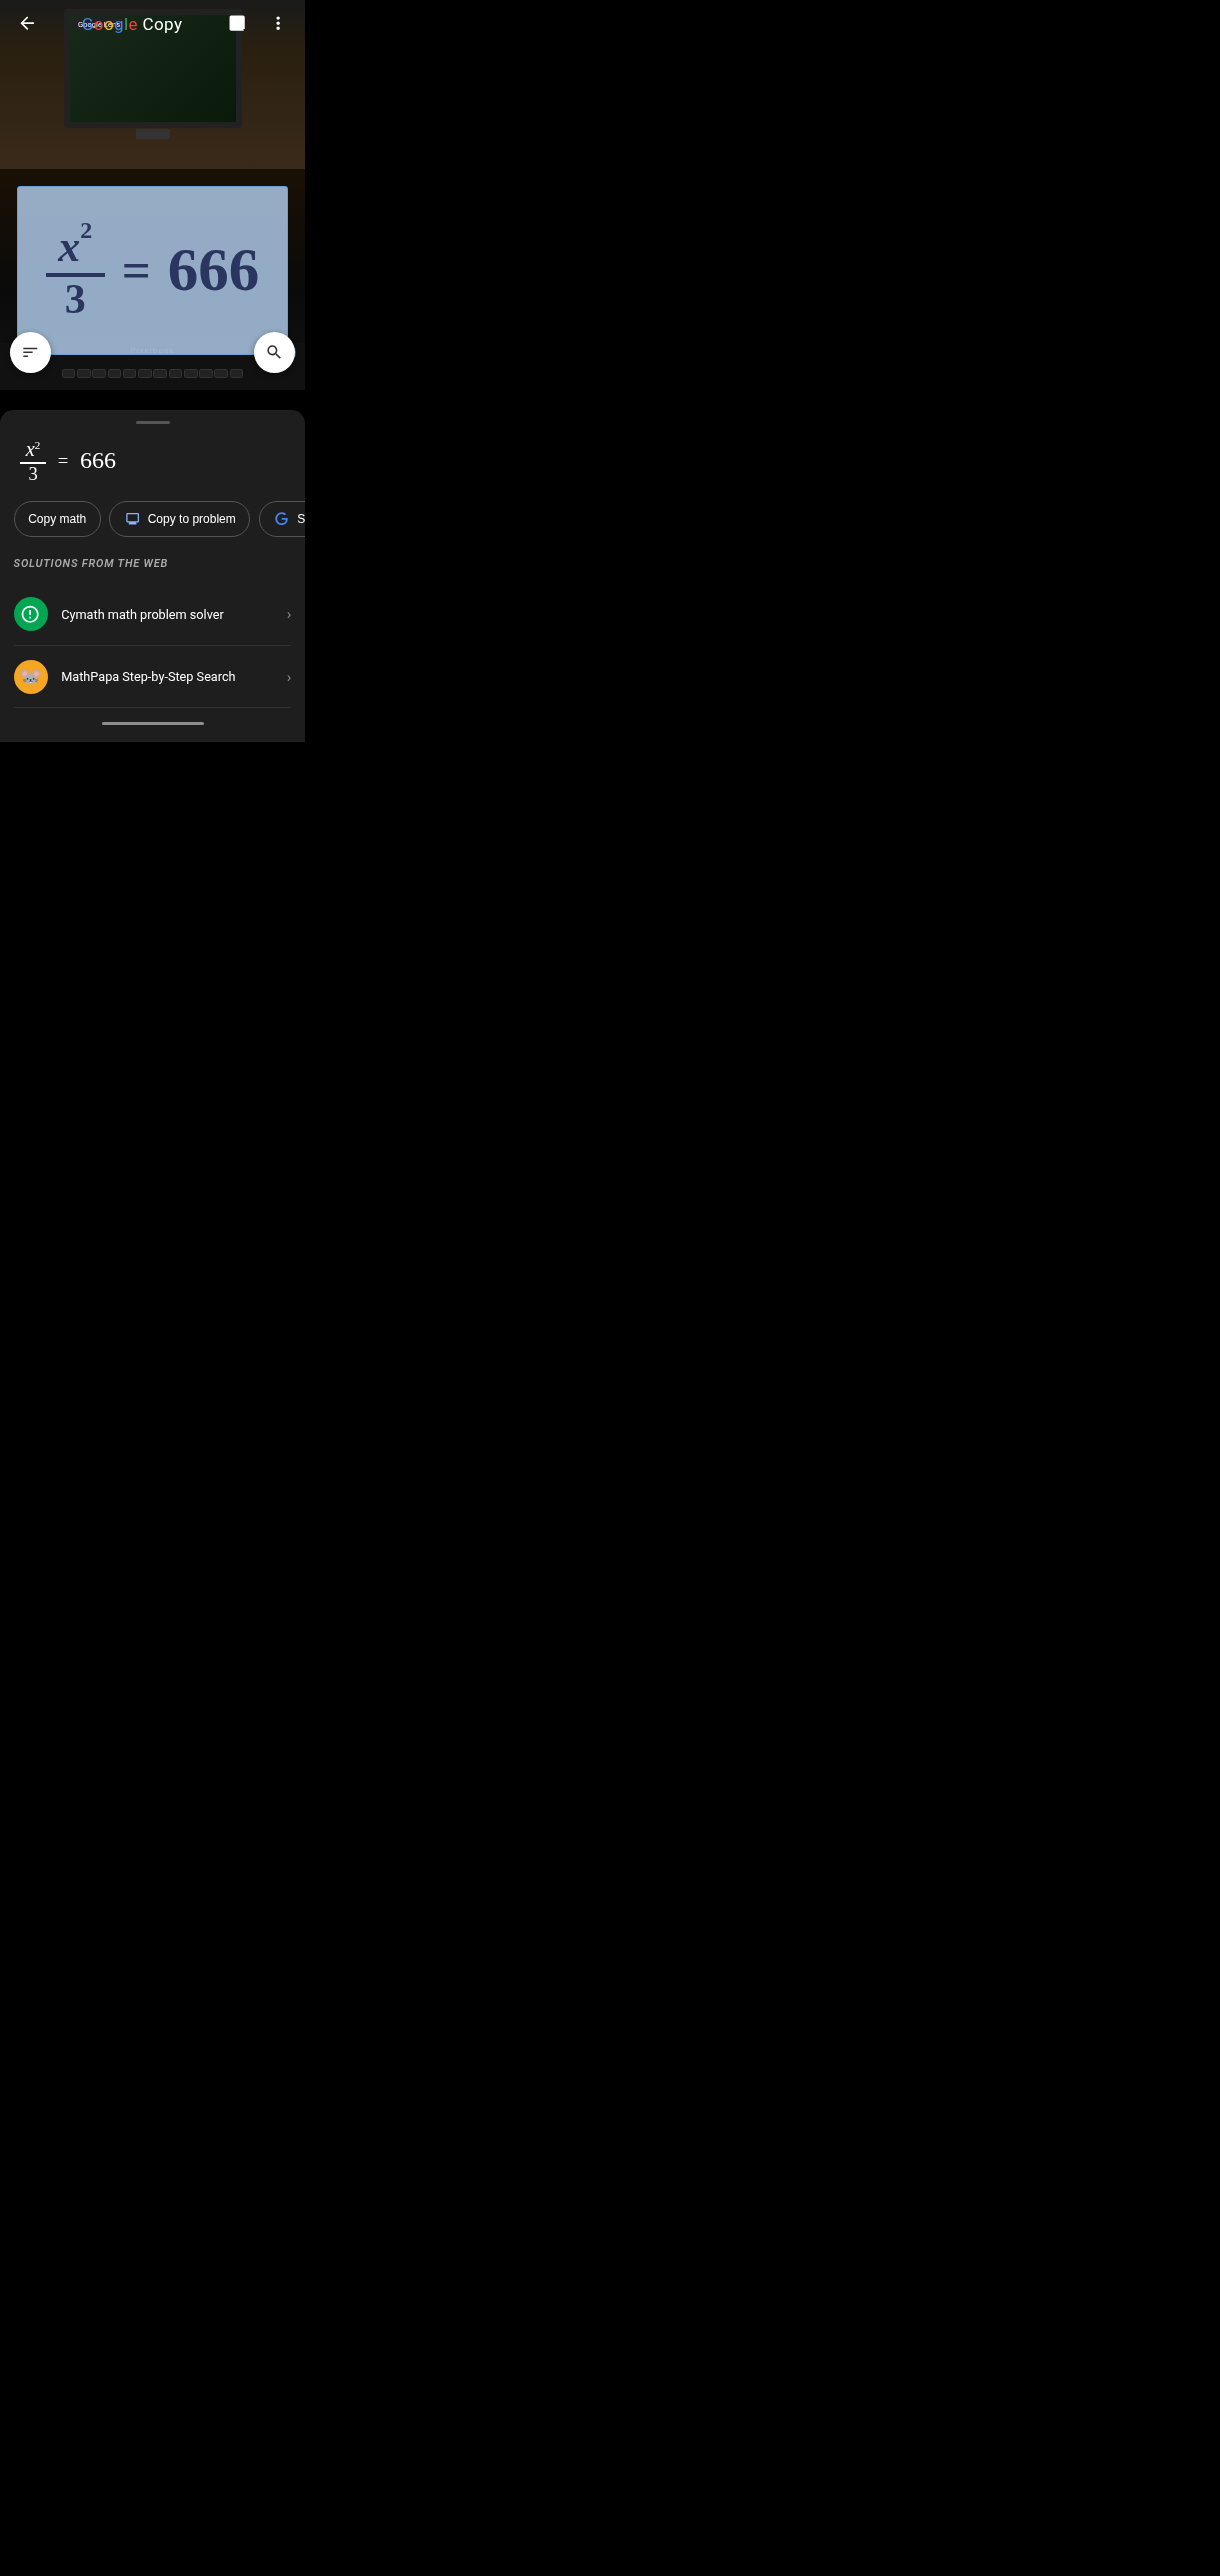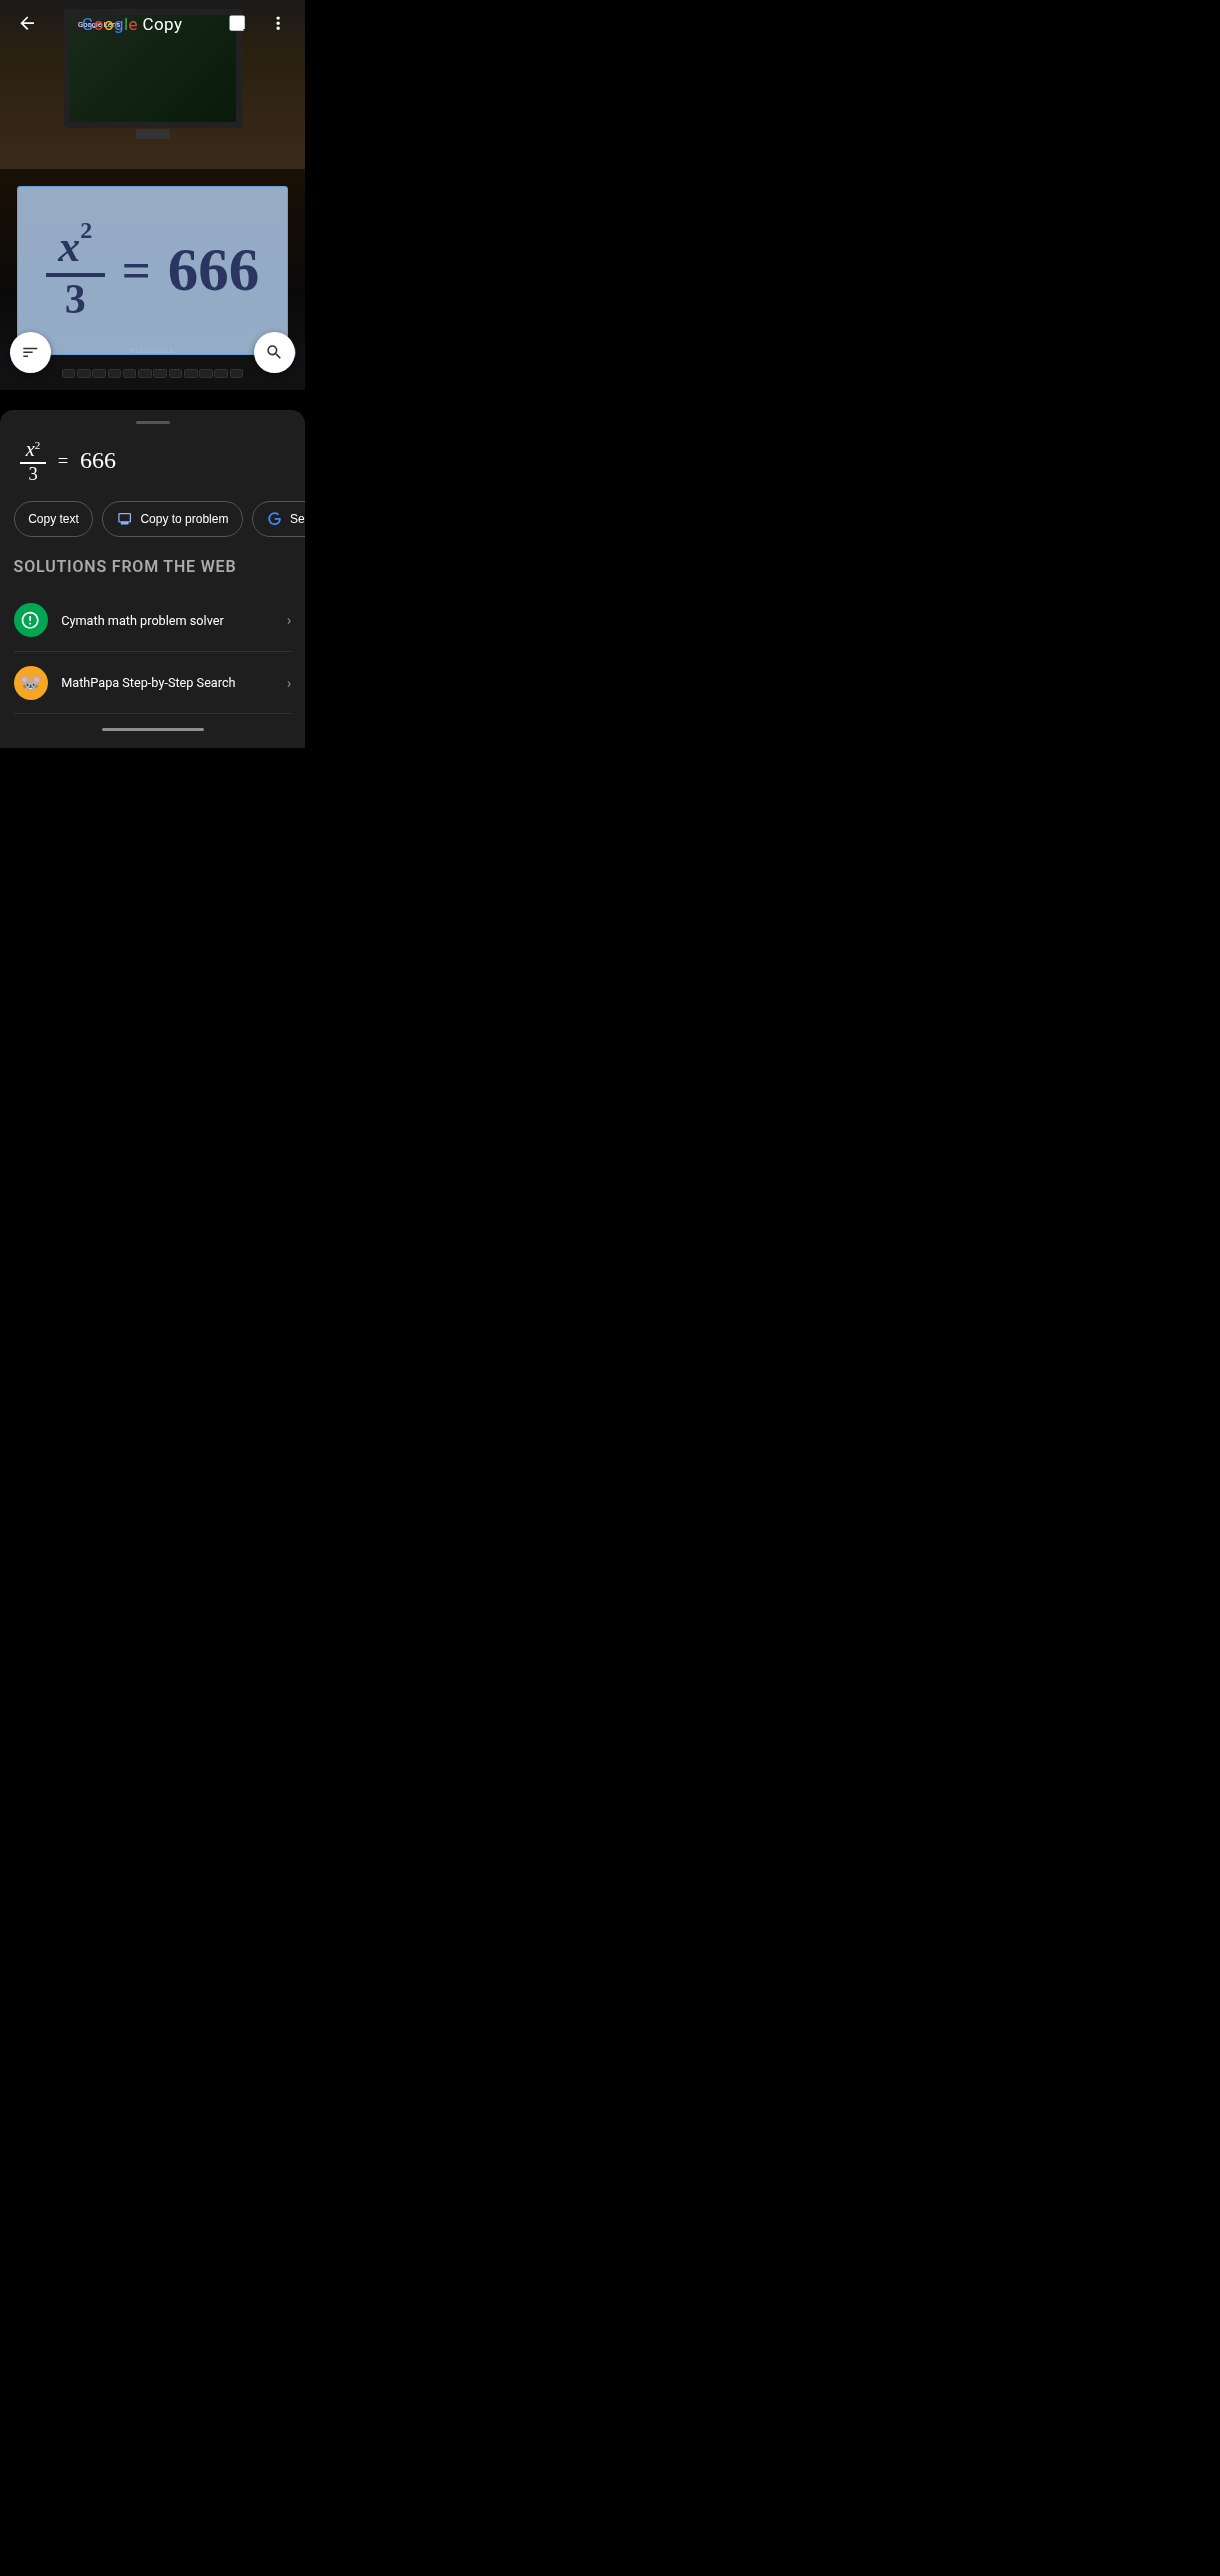--- a/index.html
+++ b/index.html
@@ -254,25 +254,26 @@
     }
     
     .copy-icon {
       color: #8ab4f8;
       font-size: 13.6px;
     }
 
     
     .solutions-label {
       color: #aaa;
-      font-size: 16px;
+      font-size: 11px;
       font-weight: 600;
       letter-spacing: 0.8px;
       margin-bottom: 13.6px;
       margin-top: 8px;
+      font-style: italic;
     }
 
     
     .solution-item {
       display: flex;
       align-items: center;
       padding: 13.6px 0;
       border-bottom: 0.8px solid #333;
       cursor: pointer;
     }
@@ -501,21 +502,21 @@
         </div>
         <div class="r-line"></div>
         <div class="r-denom">3</div>
       </div>
       <div class="r-eq">=</div>
       <div class="r-rhs">666</div>
     </div>
 
     <div class="action-buttons">
       <button class="action-btn">
-        <span>Copy text</span>
+        <span>Copy math</span>
       </button>
       <button class="action-btn">
         <span class="btn-icon copy-icon">
           <svg width="15.3" height="15.3" viewBox="0 0 24 24" fill="#8ab4f8">
             <path d="M20 3H4a2 2 0 0 0-2 2v11a2 2 0 0 0 2 2h3l-1 1v2h12v-2l-1-1h3a2 2 0 0 0 2-2V5a2 2 0 0 0-2-2zm0 13H4V5h16v11z"></path>
           </svg>
         </span>
         <span>Copy to problem</span>
       </button>
       <button class="action-btn">

